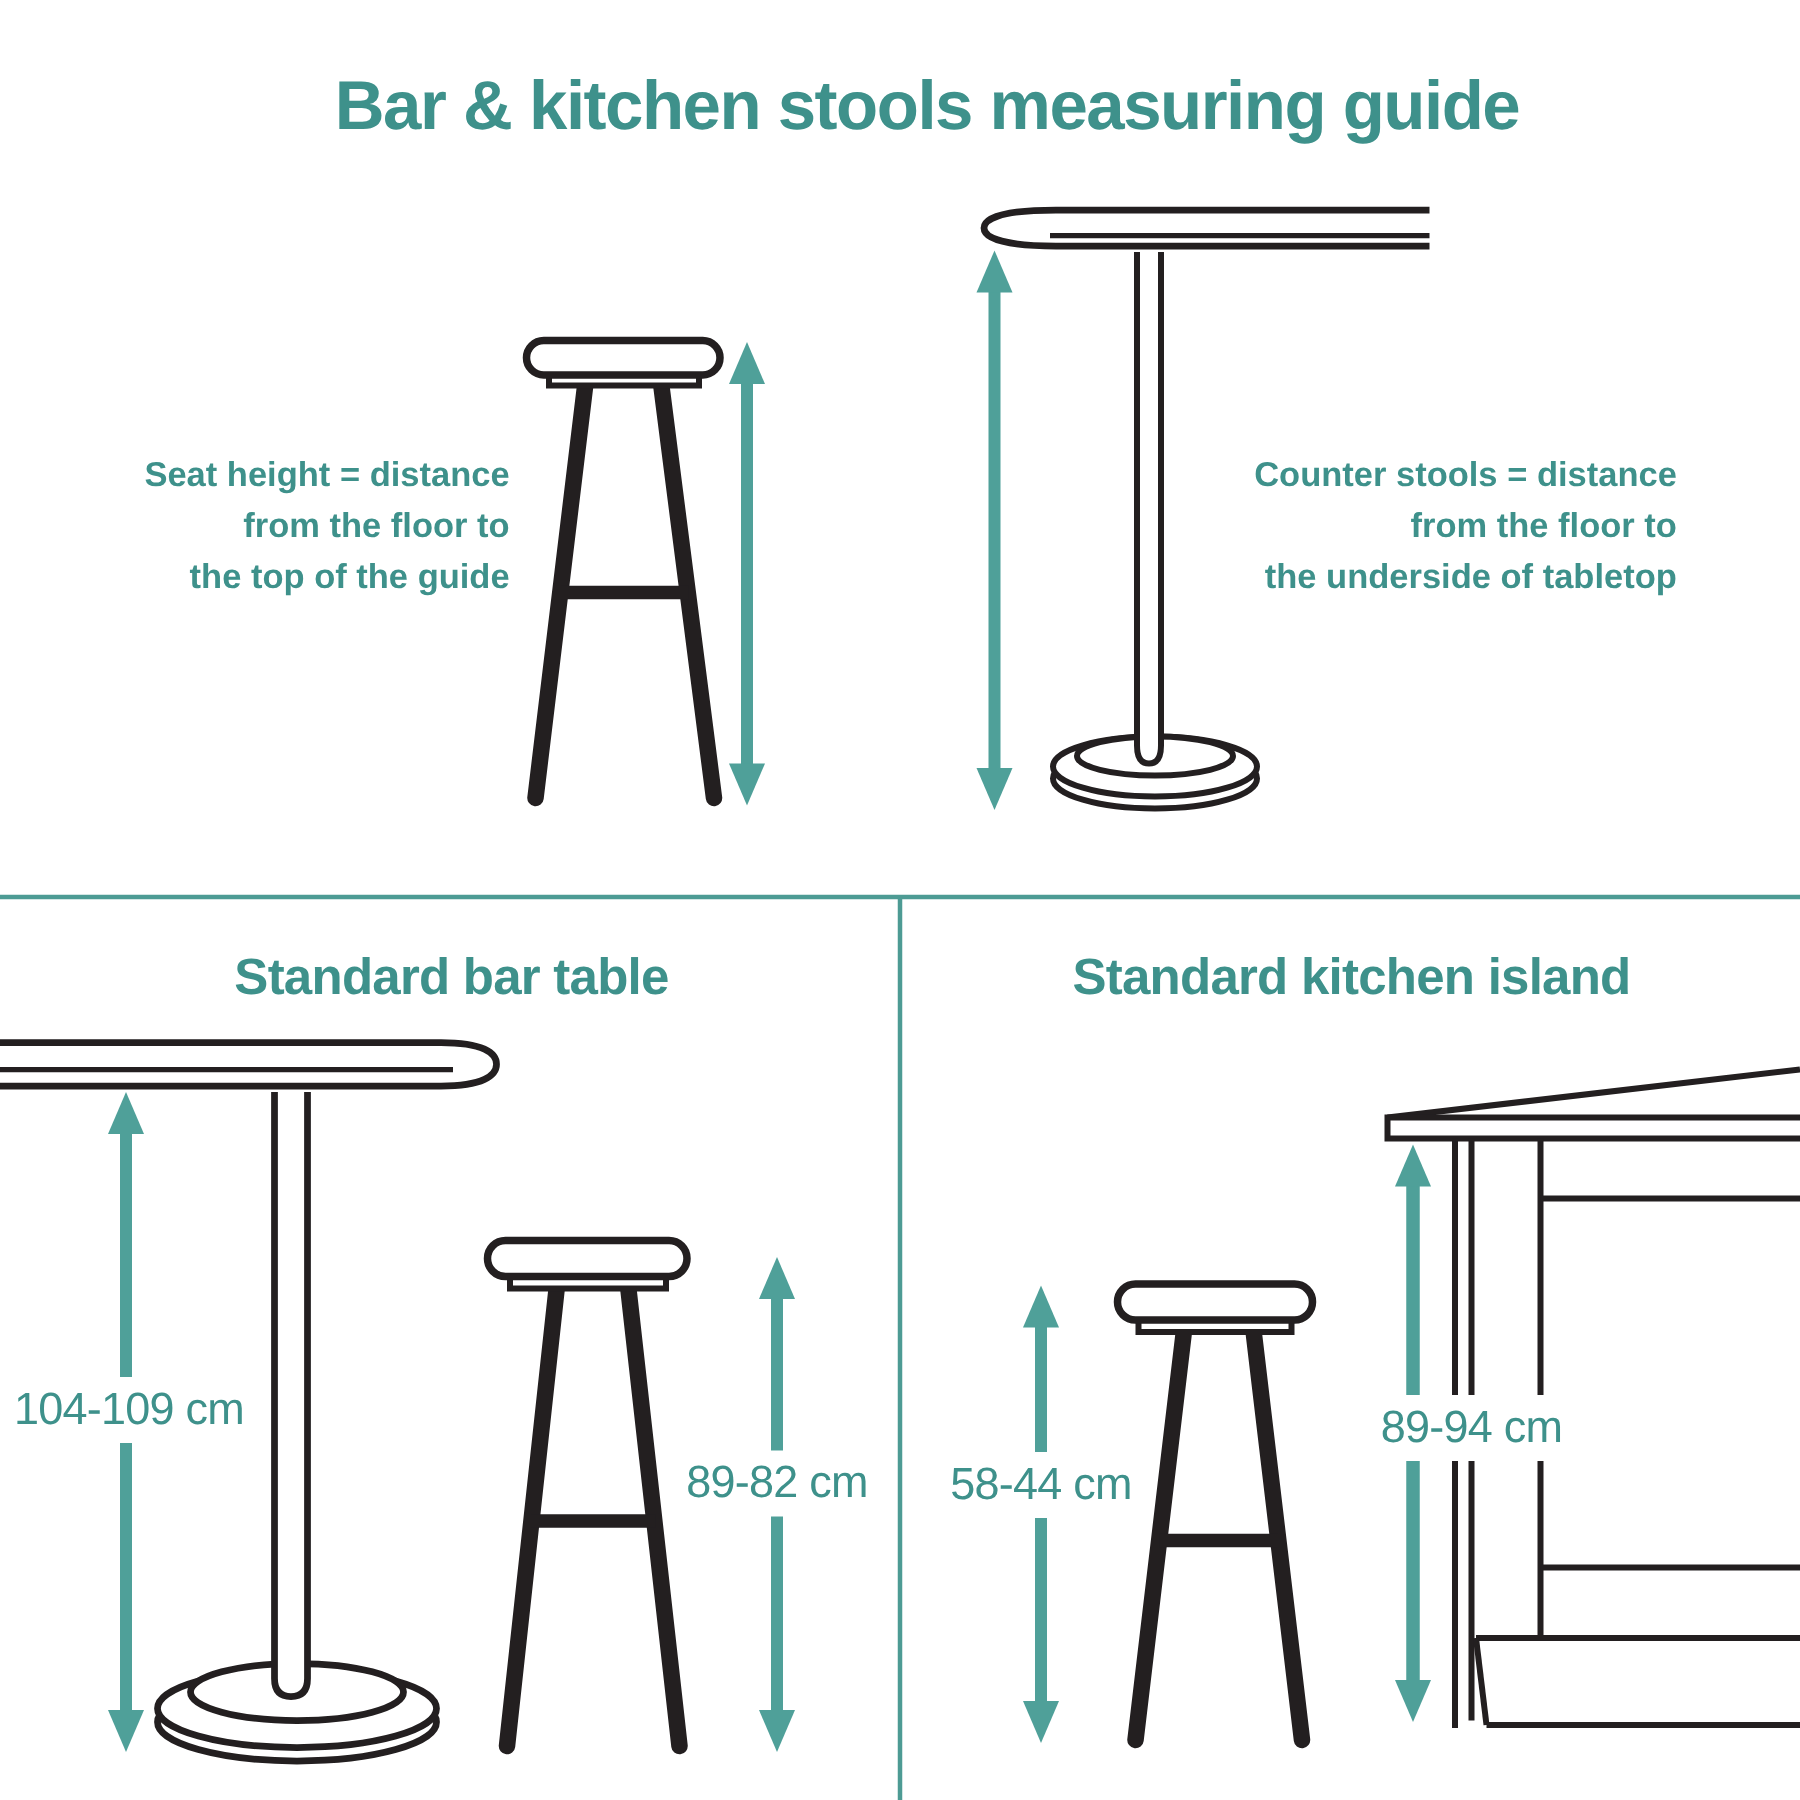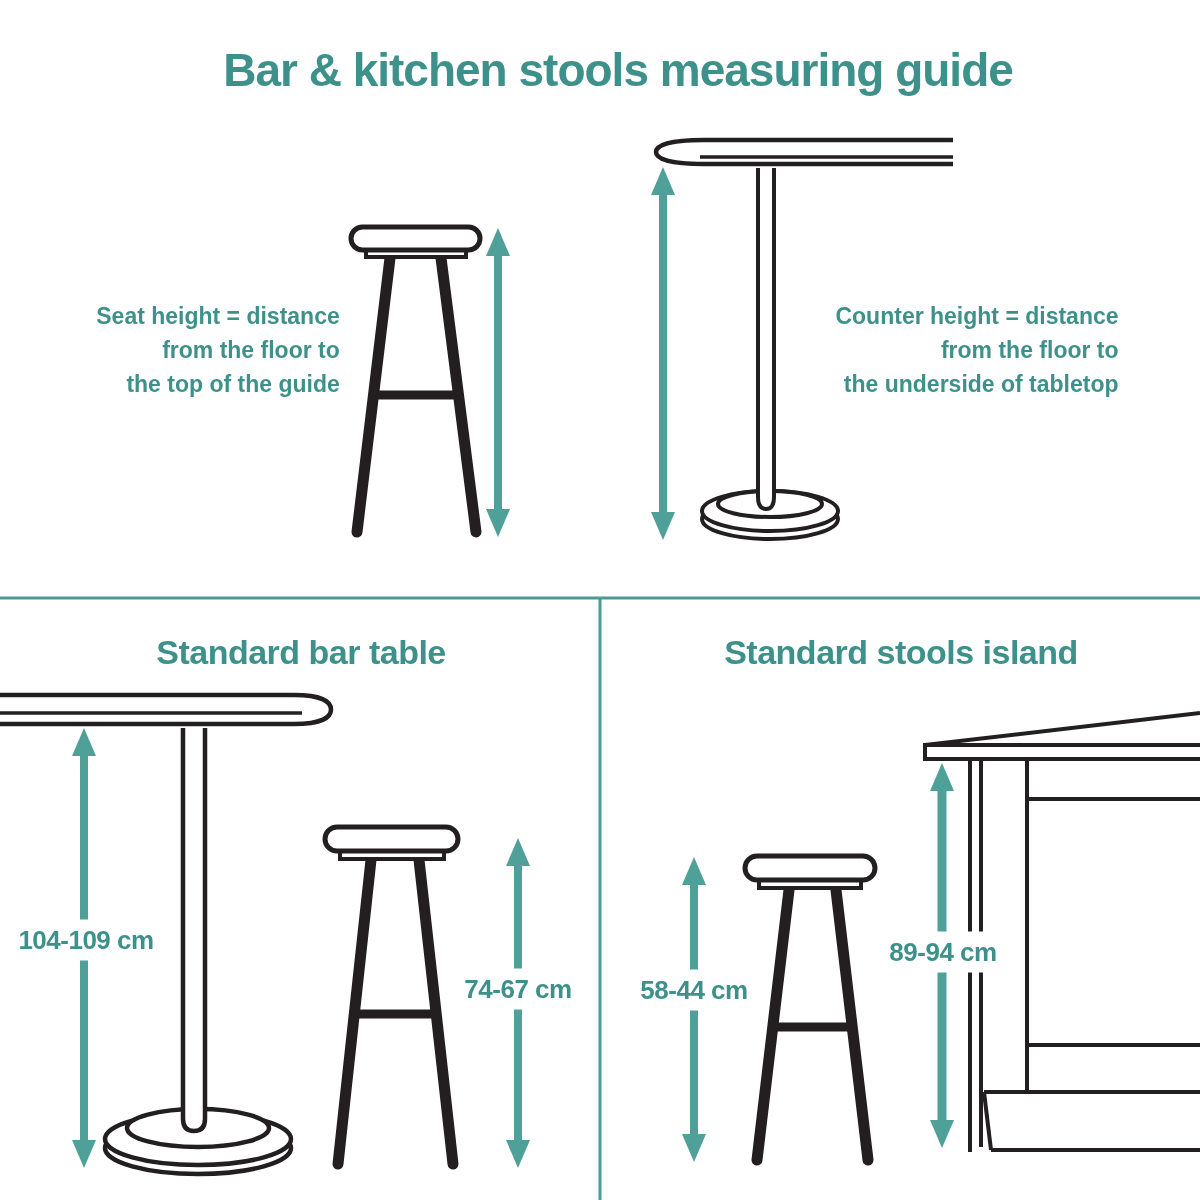--- a/index.html
+++ b/index.html
@@ -39,21 +39,21 @@
   .panel-heading{
     position:absolute;transform:translate(-50%,-50%);
     color:var(--text-teal);font-size:34px;font-weight:bold;letter-spacing:-0.5px;
     white-space:nowrap;margin:0;
   }
   .heading-left{left:301px;top:652px;}
   .heading-right{left:901px;top:652px;}
   .measure{
     position:absolute;transform:translate(-50%,-50%);
     background:var(--background);padding:5px 6px;
-    color:var(--text-teal);font-size:26px;font-weight:bold;letter-spacing:-0.5px;
+    color:var(--text-teal);font-size:30px;font-weight:normal;letter-spacing:-0.5px;
     white-space:nowrap;
   }
 </style>
 </head>
 <body>
 
 <div class="canvas">
 
   <svg class="art" width="1200" height="1200" viewBox="0 0 1200 1200">
 
@@ -154,25 +154,25 @@
 
   <h1 class="page-title">Bar &amp; kitchen stools measuring guide</h1>
 
   <div class="note note-left">
     <div>Seat height = distance</div>
     <div>from the floor to</div>
     <div>the top of the guide</div>
   </div>
 
   <div class="note note-right">
-    <div>Counter height = distance</div>
+    <div>Counter stools = distance</div>
     <div>from the floor to</div>
     <div>the underside of tabletop</div>
   </div>
 
   <h2 class="panel-heading heading-left">Standard bar table</h2>
-  <h2 class="panel-heading heading-right">Standard stools island</h2>
+  <h2 class="panel-heading heading-right">Standard kitchen island</h2>
 
   <div class="measure" style="left:86px;top:940px;">104-109 cm</div>
-  <div class="measure" style="left:518px;top:989px;">74-67 cm</div>
+  <div class="measure" style="left:518px;top:989px;">89-82 cm</div>
   <div class="measure" style="left:694px;top:990px;">58-44 cm</div>
-  <div class="measure" style="left:943px;top:952px;">89-94 cm</div>
+  <div class="measure" style="left:981px;top:952px;">89-94 cm</div>
 </div>
 
 </body></html>

